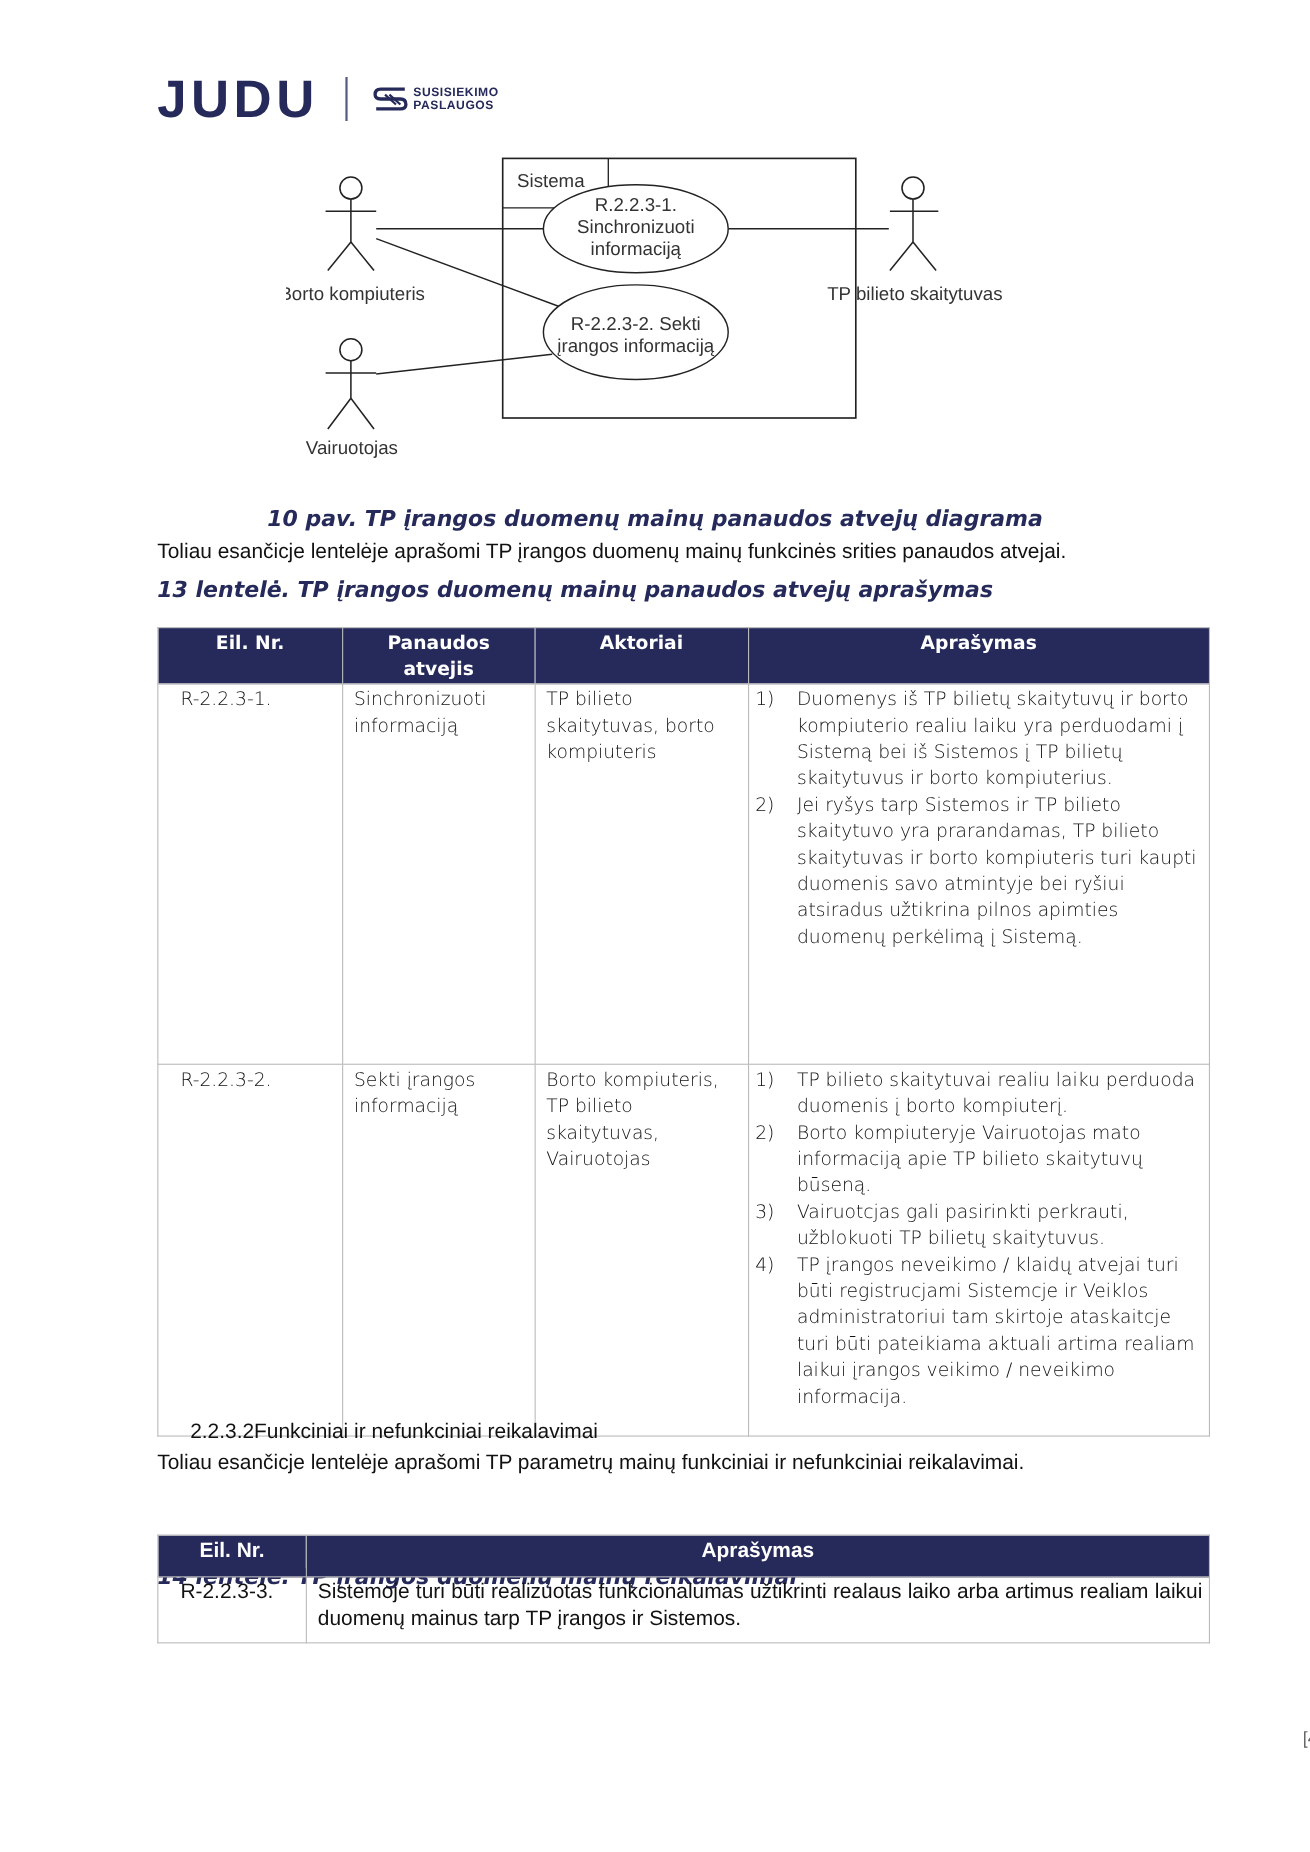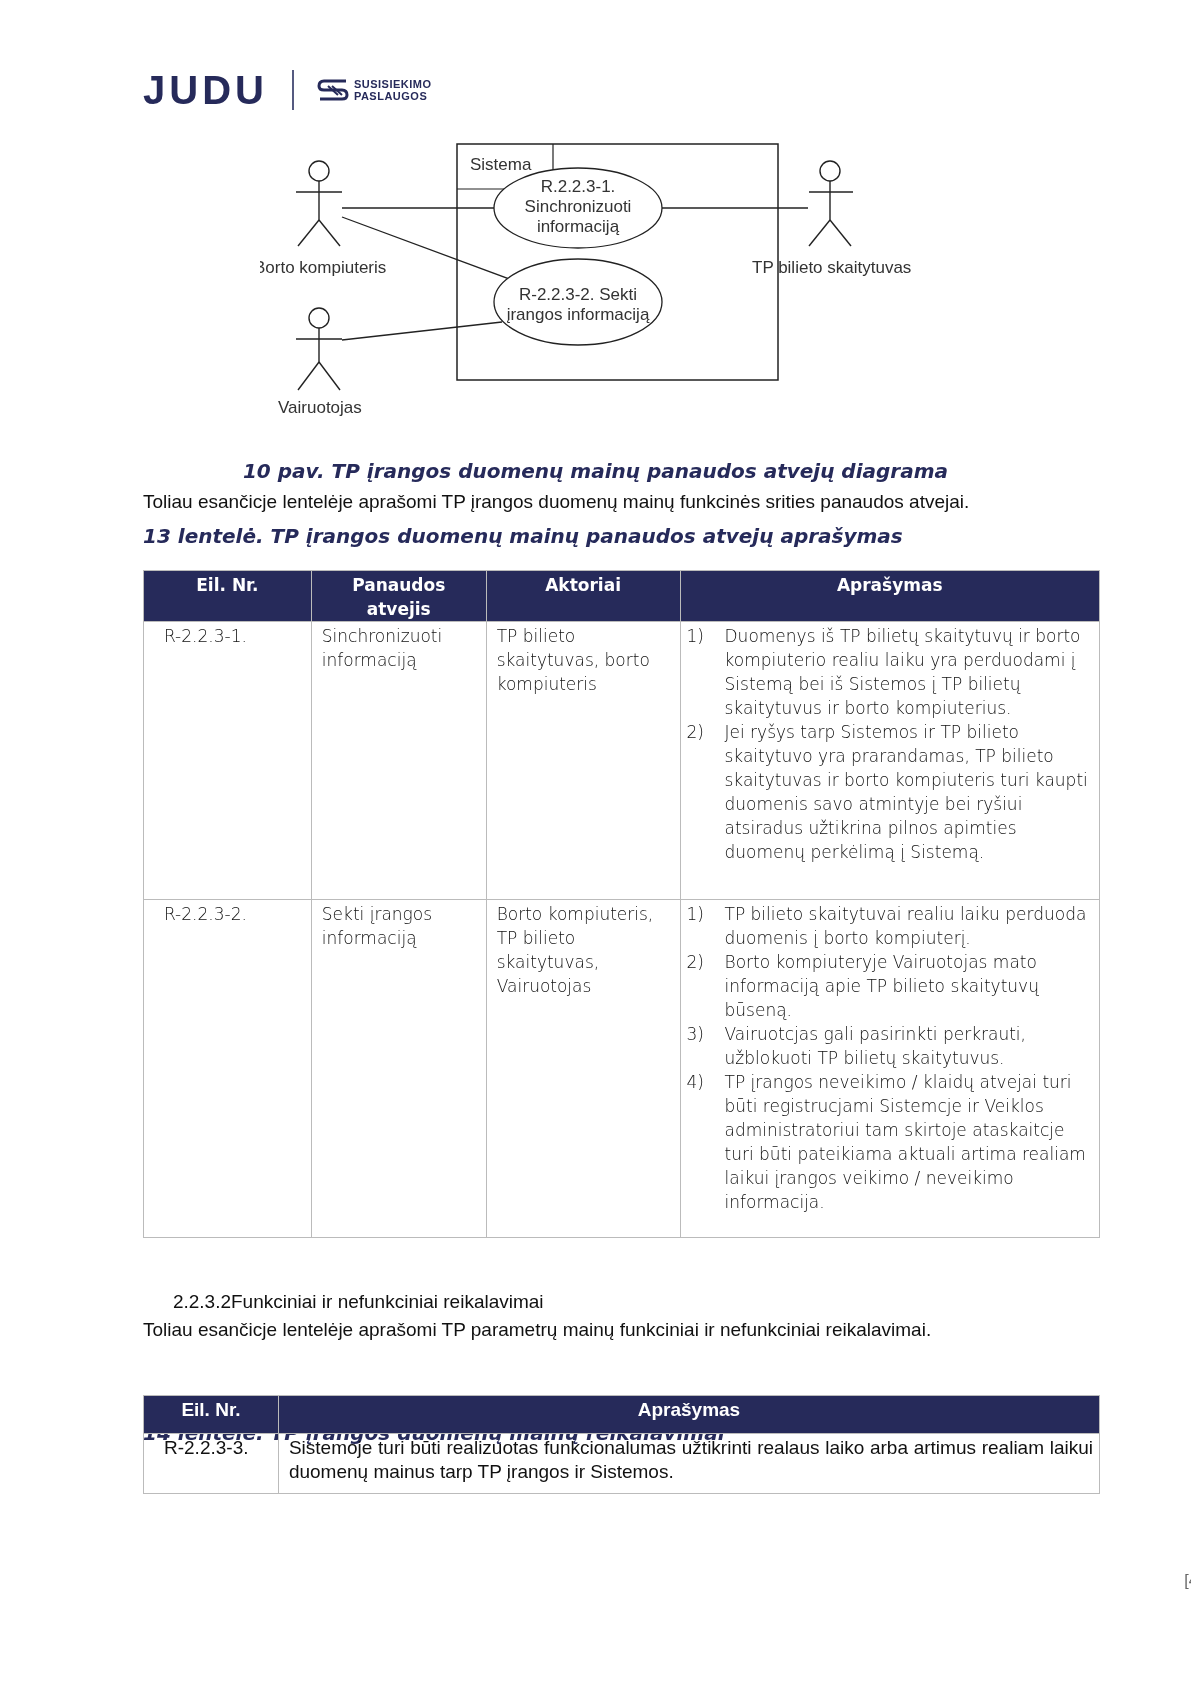--- a/index.html
+++ b/index.html
@@ -1,19 +1,19 @@
 <!DOCTYPE html>
 <html><head>
 <meta charset="utf-8">
 <style>
   html, body { margin: 0; padding: 0; background: #ffffff; }
   body { width: 1191px; height: 1684px; position: relative; overflow: hidden;
          font-family: "DejaVu Sans", sans-serif; color: #111; }
   .logo { position: absolute; left: 143px; top: 70px; height: 40px; display: flex; align-items: center; }
-  .logo-judu { font-family: "Liberation Sans", sans-serif; font-weight: bold; font-size: 40px; letter-spacing: 4px; color: #262a5a; }
+  .logo-judu { font-family: "Liberation Sans", sans-serif; font-weight: bold; font-size: 48px; letter-spacing: 4px; color: #262a5a; }
   .logo-sep { width: 2px; height: 40px; background: #555a80; margin: 0 22px 0 24px; }
   .logo-ss { display: flex; align-items: center; color: #262a5a; }
   .logo-ss-text { font-family: "Liberation Sans", sans-serif; font-size: 11px; line-height: 12px; font-weight: bold; letter-spacing: 0.5px; margin-left: 4px; }
 
   .diagram { position: absolute; left: 260px; top: 140px; width: 720px; height: 310px; }
   .diagram svg { width: 100%; height: 100%; }
   .diag-label { font-family: "Liberation Sans", sans-serif; font-size: 17px; fill: #333; }
 
   .caption { position: absolute; font-family: "DejaVu Sans", sans-serif; font-style: italic; font-weight: bold; color: #262a5a; font-size: 20px; }
   .para { position: absolute; font-family: "Liberation Sans", sans-serif; font-size: 19px; color: #111; line-height: 24px; }
@@ -114,21 +114,21 @@
   </colgroup>
   <thead>
     <tr>
       <th>Eil. Nr.</th>
       <th>Panaudos atvejis</th>
       <th>Aktoriai</th>
       <th>Aprašymas</th>
     </tr>
   </thead>
   <tbody>
-    <tr style="height:278px;">
+    <tr style="height:346px;">
       <td class="num">R-2.2.3-1.</td>
       <td>Sinchronizuoti informaciją</td>
       <td>TP bilieto skaitytuvas, borto kompiuteris</td>
       <td style="padding-left:6px;">
         <ol class="desc">
           <li>
               <span class="n">1)</span>
               <span>Duomenys iš TP bilietų skaitytuvų ir borto kompiuterio realiu laiku yra perduodami į Sistemą bei iš Sistemos į TP bilietų skaitytuvus ir borto kompiuterius.</span>
             </li>
           <li>

